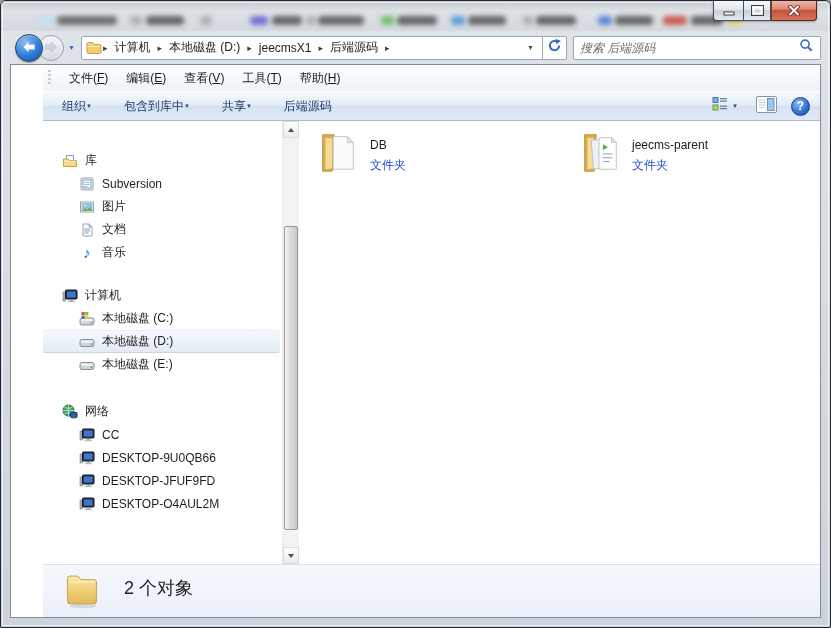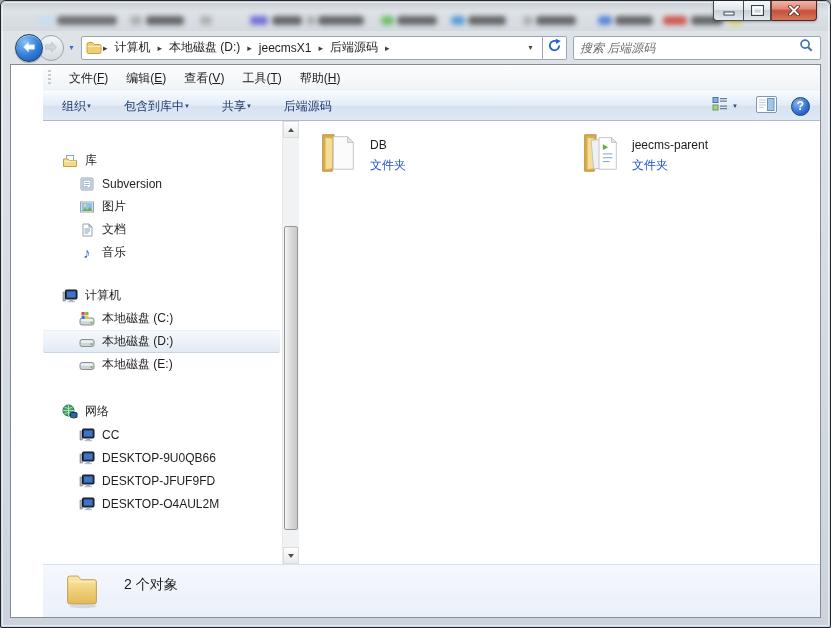--- a/index.html
+++ b/index.html
@@ -101,21 +101,21 @@
   .tile.t0 { left:16px; } .tile.t1 { left:278px; }
   .tile-icon { width:46px; height:46px; flex:none; }
   .tile-text { padding-top:9px; font-size:12px; }
   .tile-name { color:#1a1a1a; }
   .tile-type { color:#1d4ed8; margin-top:5px; }
 
   
   .statusbar { height:53px; flex:none; display:flex; align-items:flex-start;
     background:linear-gradient(#f5f8fd,#eaf0fa); border-top:1px solid #d9e2ef; }
   .status-icon { width:36px; height:44px; margin:3px 0 0 21px; flex:none; }
-  .status-text { margin:11px 8px 0 24px; font-size:14px; color:#1e1e1e; }
+  .status-text { margin:11px 8px 0 24px; font-size:18px; color:#1e1e1e; }
 </style>
 </head>
 <body>
 
 <div class="window">
 
   <div class="titlebar">
     <div class="blob" style="left:38px;width:16px;background:#bfe0f5"></div>
     <div class="blob" style="left:56px;width:60px;background:#555"></div>
     <div class="blob" style="left:129px;width:12px;background:#a5a5a5"></div>

